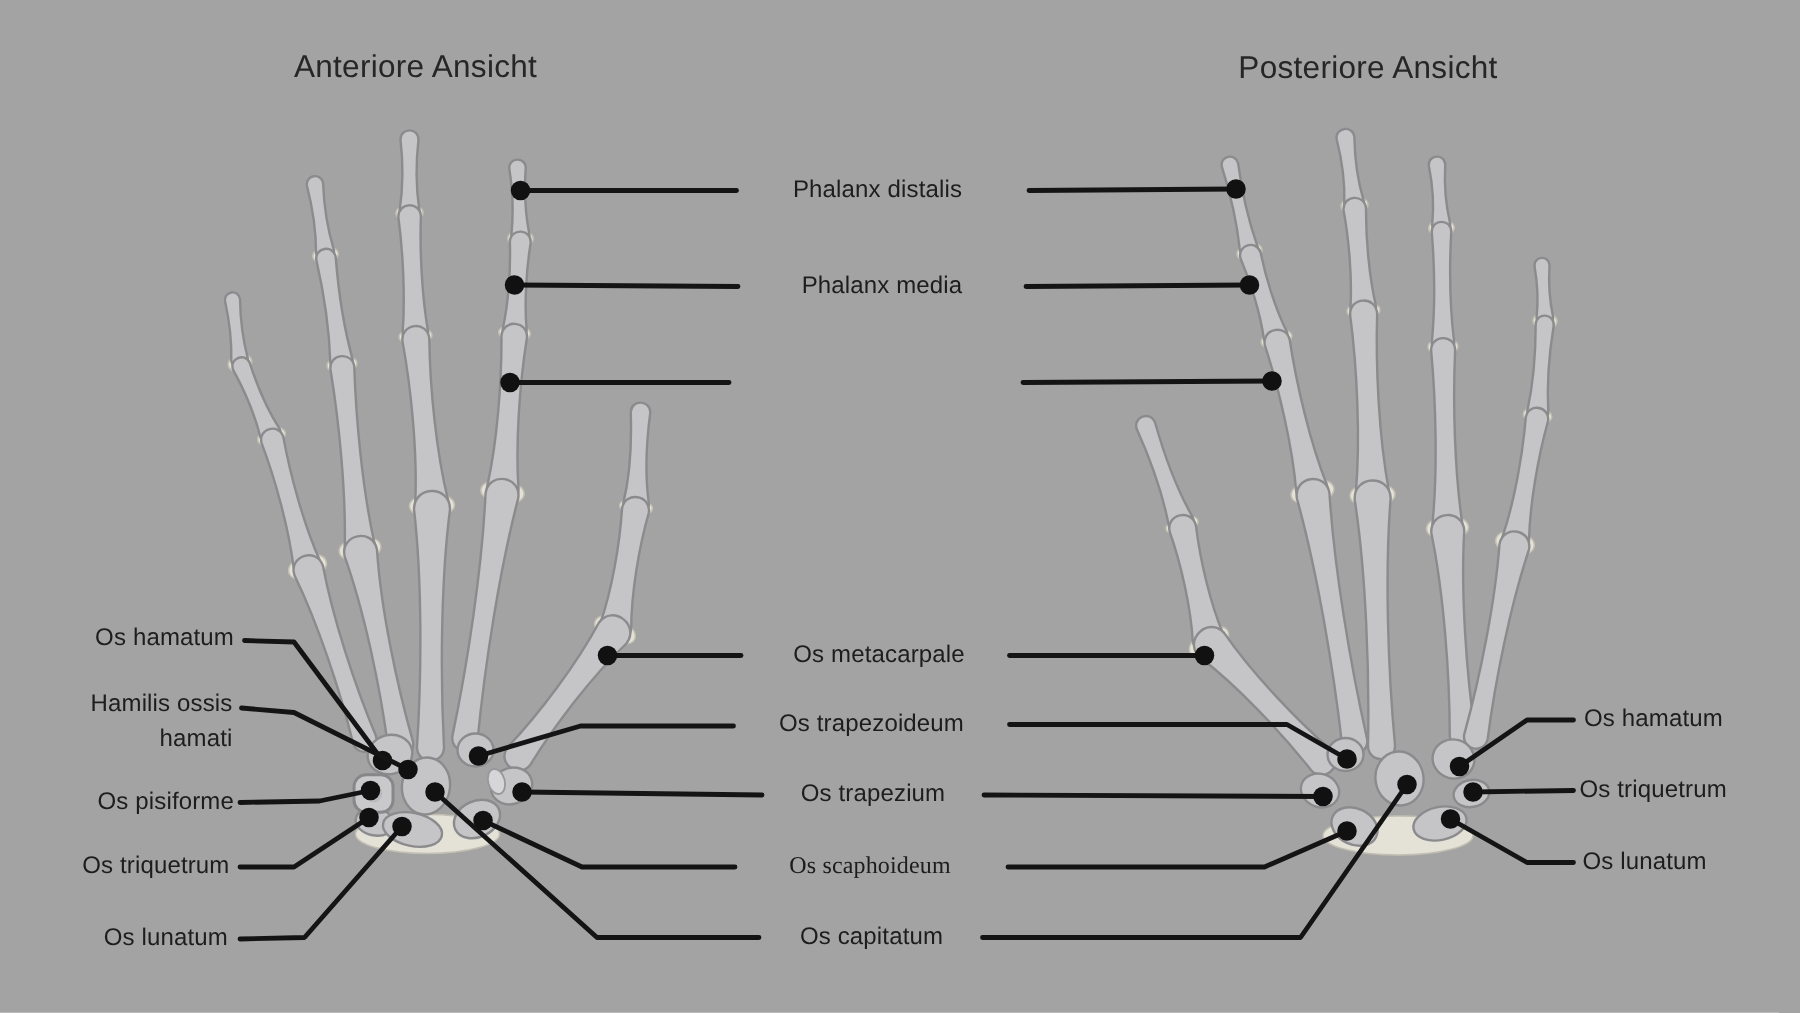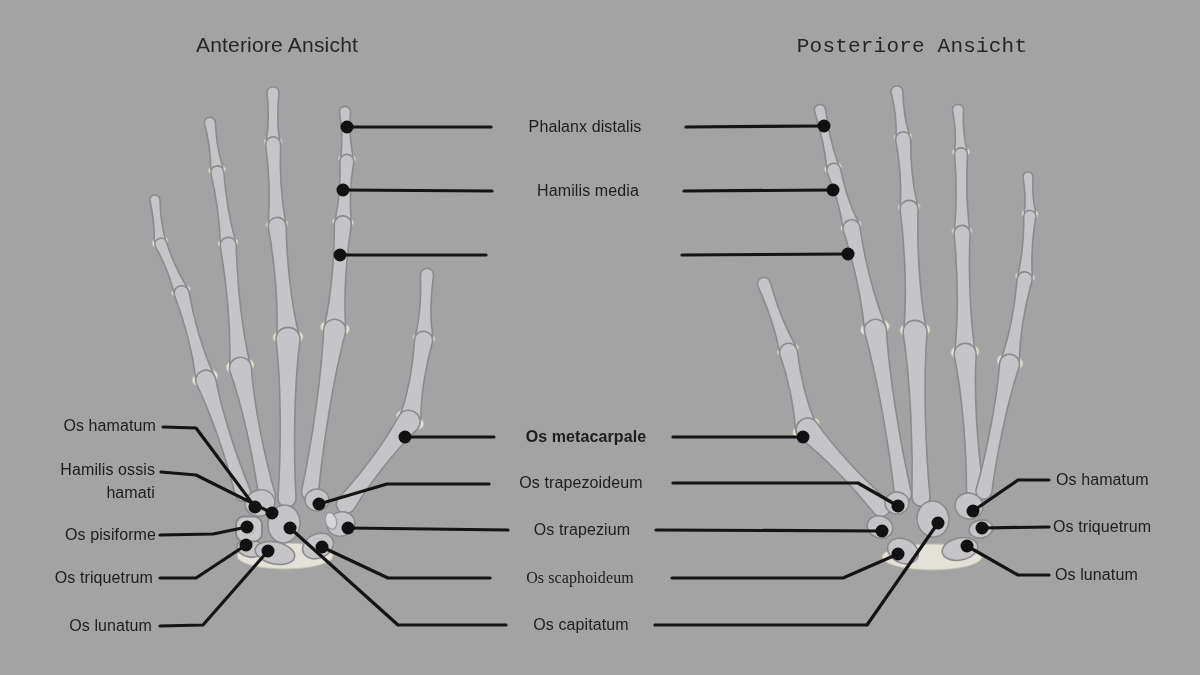--- a/index.html
+++ b/index.html
@@ -163,25 +163,25 @@
         <polyline points="973,511 1018,480 1049,480" fill="none" stroke="#141414" stroke-width="3.2" stroke-linejoin="round" stroke-linecap="round"></polyline>
         <circle cx="973" cy="511" r="6.5" fill="#111111"></circle>
         <polyline points="982,528 1049,527" fill="none" stroke="#141414" stroke-width="3.2" stroke-linejoin="round" stroke-linecap="round"></polyline>
         <circle cx="982" cy="528" r="6.5" fill="#111111"></circle>
         <polyline points="967,546 1018,575 1049,575" fill="none" stroke="#141414" stroke-width="3.2" stroke-linejoin="round" stroke-linecap="round"></polyline>
         <circle cx="967" cy="546" r="6.5" fill="#111111"></circle>
       </g>
     </svg>
 
   <div class="view-title" style="left:277px;top:45px;">Anteriore Ansicht</div>
-  <div class="view-title" style="left:912px;top:46px;font-family:Liberation Mono, monospace;">Posteriore Ansicht</div>
+  <div class="view-title" style="left:912px;top:46px;">Posteriore Ansicht</div>
 
   <div class="lbl lbl-center" style="left:585px;top:127px;">Phalanx distalis</div>
-  <div class="lbl lbl-center" style="left:588px;top:191px;">Hamilis media</div>
-  <div class="lbl lbl-center" style="left:586px;top:437px;font-weight:bold;">Os metacarpale</div>
+  <div class="lbl lbl-center" style="left:588px;top:191px;">Phalanx media</div>
+  <div class="lbl lbl-center" style="left:586px;top:437px;">Os metacarpale</div>
   <div class="lbl lbl-center" style="left:581px;top:483px;">Os trapezoideum</div>
   <div class="lbl lbl-center" style="left:582px;top:530px;">Os trapezium</div>
   <div class="lbl lbl-center" style="left:580px;top:578px;font-family:Liberation Serif, serif;">Os scaphoideum</div>
   <div class="lbl lbl-center" style="left:581px;top:625px;">Os capitatum</div>
 
   <div class="lbl lbl-left" style="right:1044px;top:426px;">Os hamatum</div>
   <div class="lbl lbl-left lbl-2line" style="right:1045px;top:481px;">
     <div>Hamilis ossis</div>
     <div>hamati</div>
   </div>

